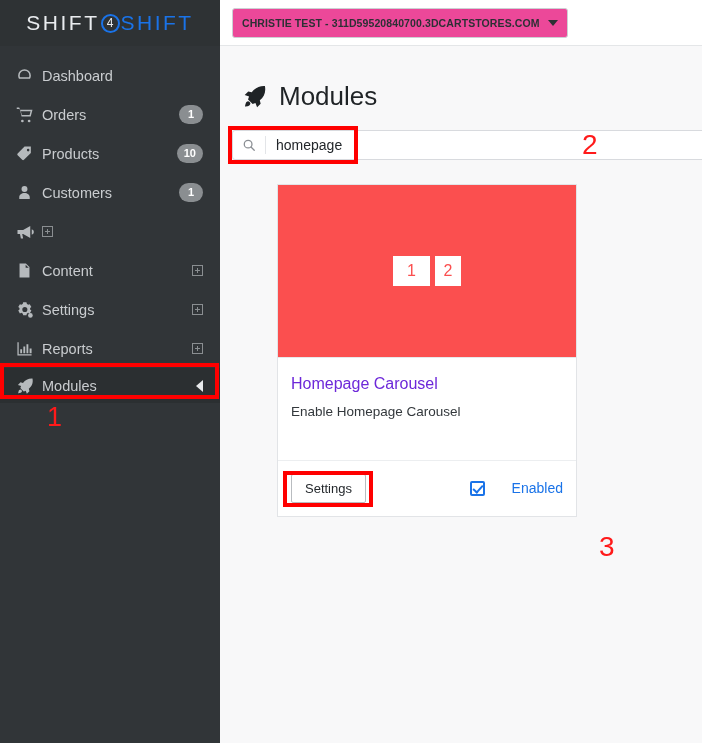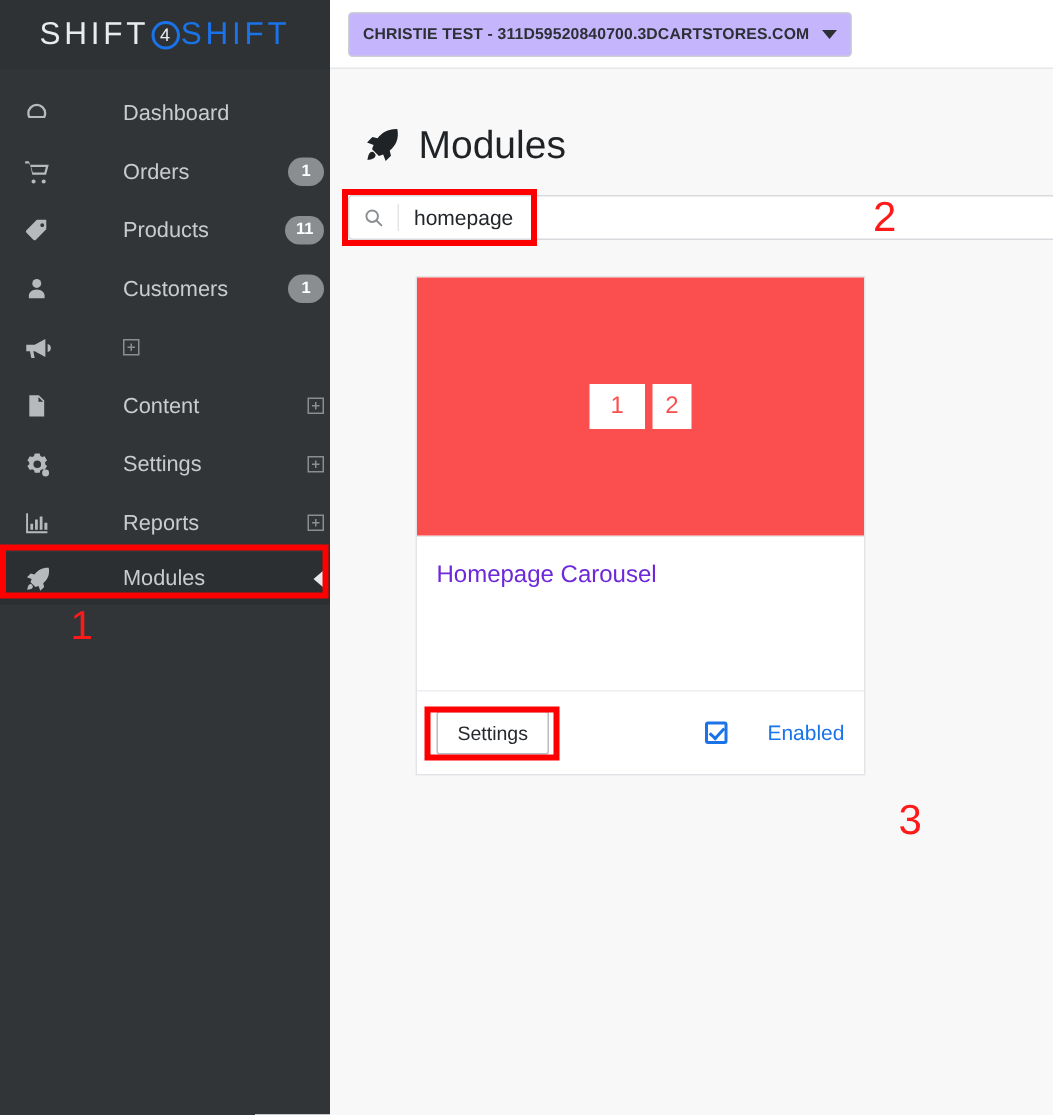--- a/index.html
+++ b/index.html
@@ -53,27 +53,26 @@
     letter-spacing: 0;
     margin: 0 1px;
     box-sizing: border-box;
   }
 
   .nav-list { padding-top: 10px; }
   .nav-item {
     height: 39px;
     display: flex;
     align-items: center;
-    padding: 0 4px 0 16px;
+    padding: 0 17px 0 16px;
     color: #c9cccf;
     font-size: 14.5px;
     cursor: pointer;
     position: relative;
     box-sizing: border-box;
-    gap: 40px;
   }
   .nav-icon {
     width: 26px;
     flex: 0 0 26px;
     display: flex;
     align-items: center;
     color: #b6babd;
   }
   .nav-label { flex: 1 1 auto; color: #c9cccf; }
   .nav-badge {
@@ -142,21 +141,21 @@
     width: 482px; height: 46px;
     background: #ffffff;
     border-bottom: 1px solid #e4e6e8;
     box-sizing: border-box;
     display: flex;
     align-items: center;
     padding-left: 12px;
   }
   #store-select {
     height: 28px;
-    background: #c4b5fd;
+    background: #ec4899;
     border: 1px solid #ccd0d4;
     border-radius: 3px;
     display: flex;
     align-items: center;
     padding: 0 9px;
     font-size: 10.5px;
     font-weight: bold;
     color: #2c3034;
     letter-spacing: 0.1px;
     cursor: pointer;
@@ -408,21 +407,21 @@
       <span class="nav-badge">1</span>
     </div>
 
     <div class="nav-item">
       <span class="nav-icon">
         <svg width="18" height="18" viewBox="0 0 24 24" fill="currentColor">
             <path d="M2.2 11.3 11.4 2.1h8.4v8.4l-9.2 9.2a1.6 1.6 0 0 1-2.3 0l-6.1-6.1a1.6 1.6 0 0 1 0-2.3zm14-6.2a1.7 1.7 0 1 0 0 3.4 1.7 1.7 0 0 0 0-3.4z"></path>
           </svg>
       </span>
       <span class="nav-label">Products</span>
-      <span class="nav-badge">11</span>
+      <span class="nav-badge">10</span>
     </div>
 
     <div class="nav-item">
       <span class="nav-icon">
         <svg width="17" height="17" viewBox="0 0 24 24" fill="currentColor">
             <circle cx="12" cy="7" r="4.2"></circle>
             <path d="M12 12.6c-4.1 0-7.4 2.6-7.4 5.8V21h14.8v-2.6c0-3.2-3.3-5.8-7.4-5.8z"></path>
           </svg>
       </span>
       <span class="nav-label">Customers</span>
@@ -520,20 +519,21 @@
   <div id="cards-area">
     <div id="module-card">
 
       <div id="card-thumb">
         <div class="thumb-tile" id="thumb-tile-1">1</div>
         <div class="thumb-tile" id="thumb-tile-2">2</div>
       </div>
 
       <div id="card-body">
         <div id="card-title">Homepage Carousel</div>
+        <div id="card-desc">Enable Homepage Carousel</div>
       </div>
 
       <div id="card-footer">
         <button id="settings-btn">Settings</button>
         <div id="settings-highlight"></div>
         <div id="enabled-wrap">
           <span id="enabled-checkbox"></span>
           <span id="enabled-label">Enabled</span>
         </div>
       </div>

